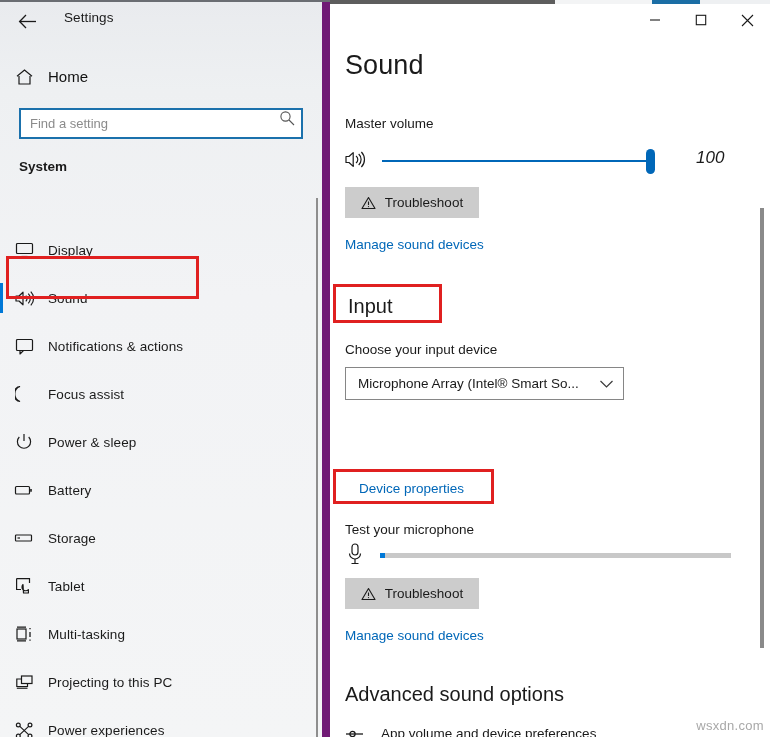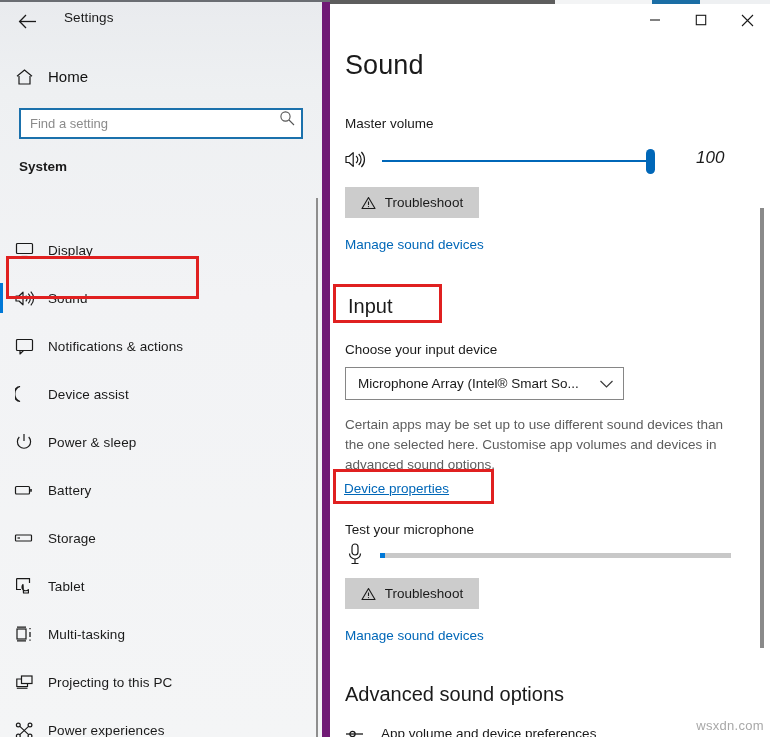--- a/index.html
+++ b/index.html
@@ -235,21 +235,21 @@
     width: 34px; display: flex; align-items: center; justify-content: center;
     color: #3a3a3a;
   }
 
   .certain-text {
     position: absolute; left: 15px; top: 411px;
     width: 400px;
   }
 
   .device-props {
-    position: absolute; left: 14px; top: 477px; text-decoration: underline;
+    position: absolute; left: 29px; top: 477px;
   }
   .device-highlight {
     position: absolute; left: 333px; top: 469px;
     width: 161px; height: 35px;
     border: 3px solid #e02020;
     pointer-events: none;
   }
 
   .test-mic-label { position: absolute; left: 15px; top: 518px; }
 
@@ -370,21 +370,21 @@
         </span>
         <span class="nav-label">Notifications &amp; actions</span>
       </div>
 
       <div class="nav-item">
         <span class="nav-icon">
           <svg width="18" height="18" viewBox="0 0 18 18">
             <path d="M5 1.5 A8 8 0 0 0 5 16.5 A6 7.5 0 0 1 5 1.5 Z" fill="none" stroke="#1a1a1a" stroke-width="1.2"></path>
           </svg>
         </span>
-        <span class="nav-label">Device assist</span>
+        <span class="nav-label">Focus assist</span>
       </div>
 
       <div class="nav-item">
         <span class="nav-icon">
           <svg width="18" height="18" viewBox="0 0 18 18">
             <path d="M4.3 4 A6.6 6.6 0 1 0 13.7 4" fill="none" stroke="#1a1a1a" stroke-width="1.2"></path>
             <path d="M9 1 V8" stroke="#1a1a1a" stroke-width="1.2"></path>
           </svg>
         </span>
         <span class="nav-label">Power &amp; sleep</span>
@@ -521,21 +521,20 @@
 
     <div class="combo">
       <span class="combo-text">Microphone Array (Intel® Smart So...</span>
       <span class="combo-chevron">
         <svg width="15" height="10" viewBox="0 0 15 10">
             <path d="M1.5 2 L7.5 8 L13.5 2" fill="none" stroke="#3a3a3a" stroke-width="1.2"></path>
           </svg>
       </span>
     </div>
 
-    <div class="body-text certain-text">Certain apps may be set up to use different sound devices than the one selected here. Customise app volumes and devices in advanced sound options.</div>
 
     <div class="link device-props">Device properties</div>
 
     <div class="section-label test-mic-label">Test your microphone</div>
 
     <div class="mic-row">
       <span class="mic-icon">
         <svg width="18" height="26" viewBox="0 0 18 26">
           <rect x="6" y="2" width="6" height="11" rx="3" fill="none" stroke="#1a1a1a" stroke-width="1.2"></rect>
           <path d="M3.5 11.5 A5.5 5.5 0 0 0 14.5 11.5" fill="none" stroke="#1a1a1a" stroke-width="1.2"></path>

